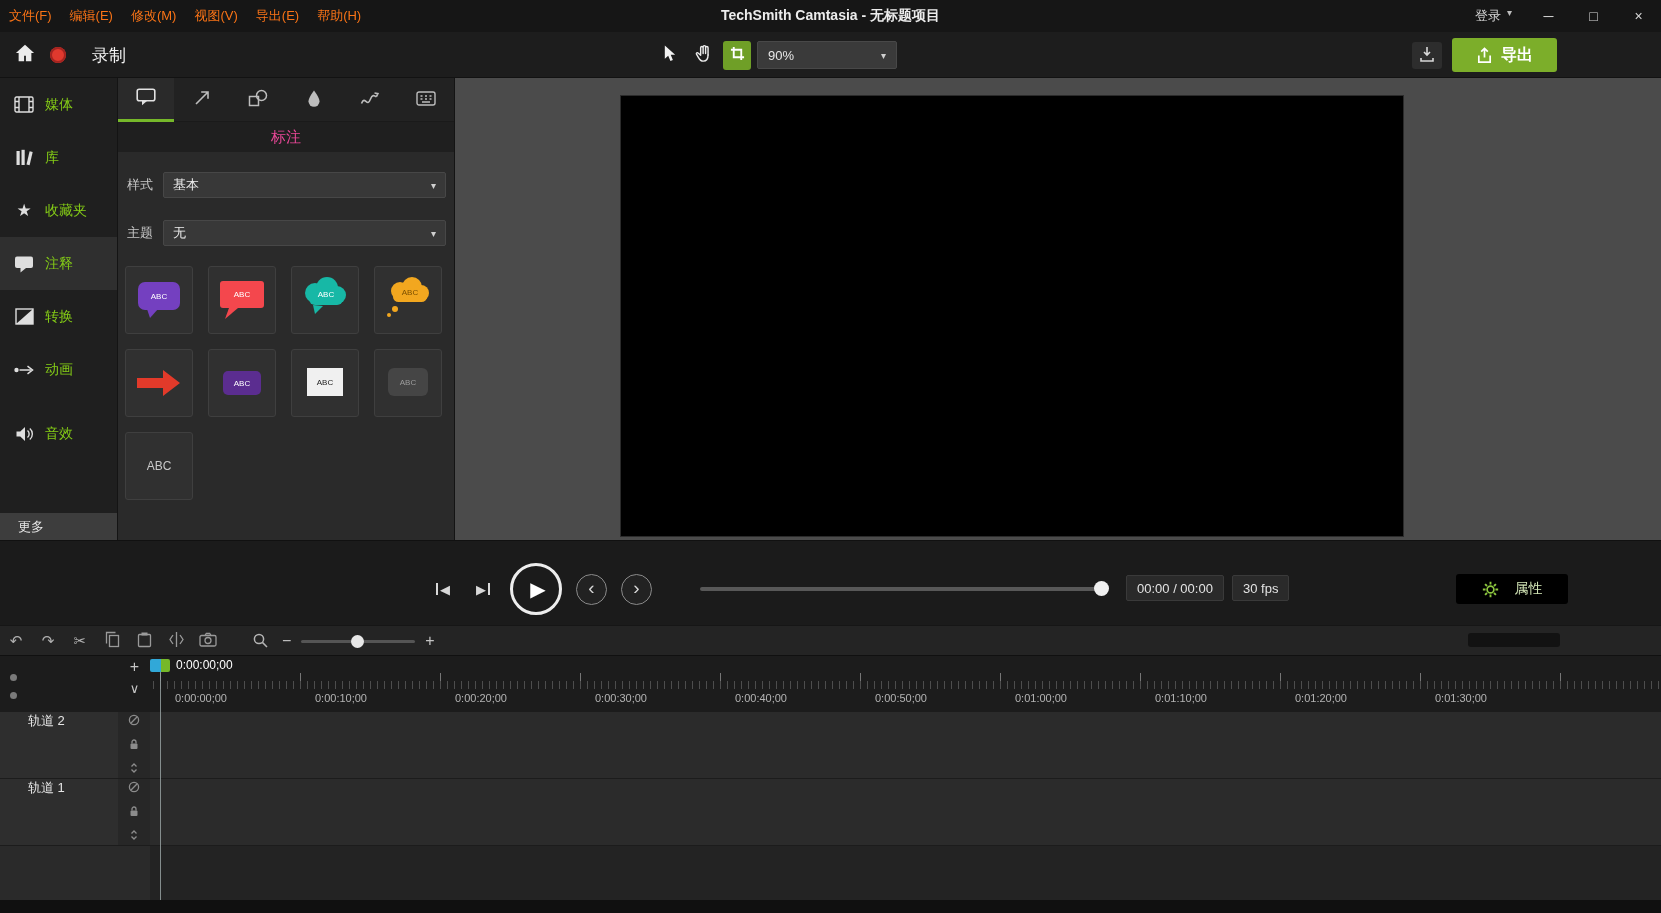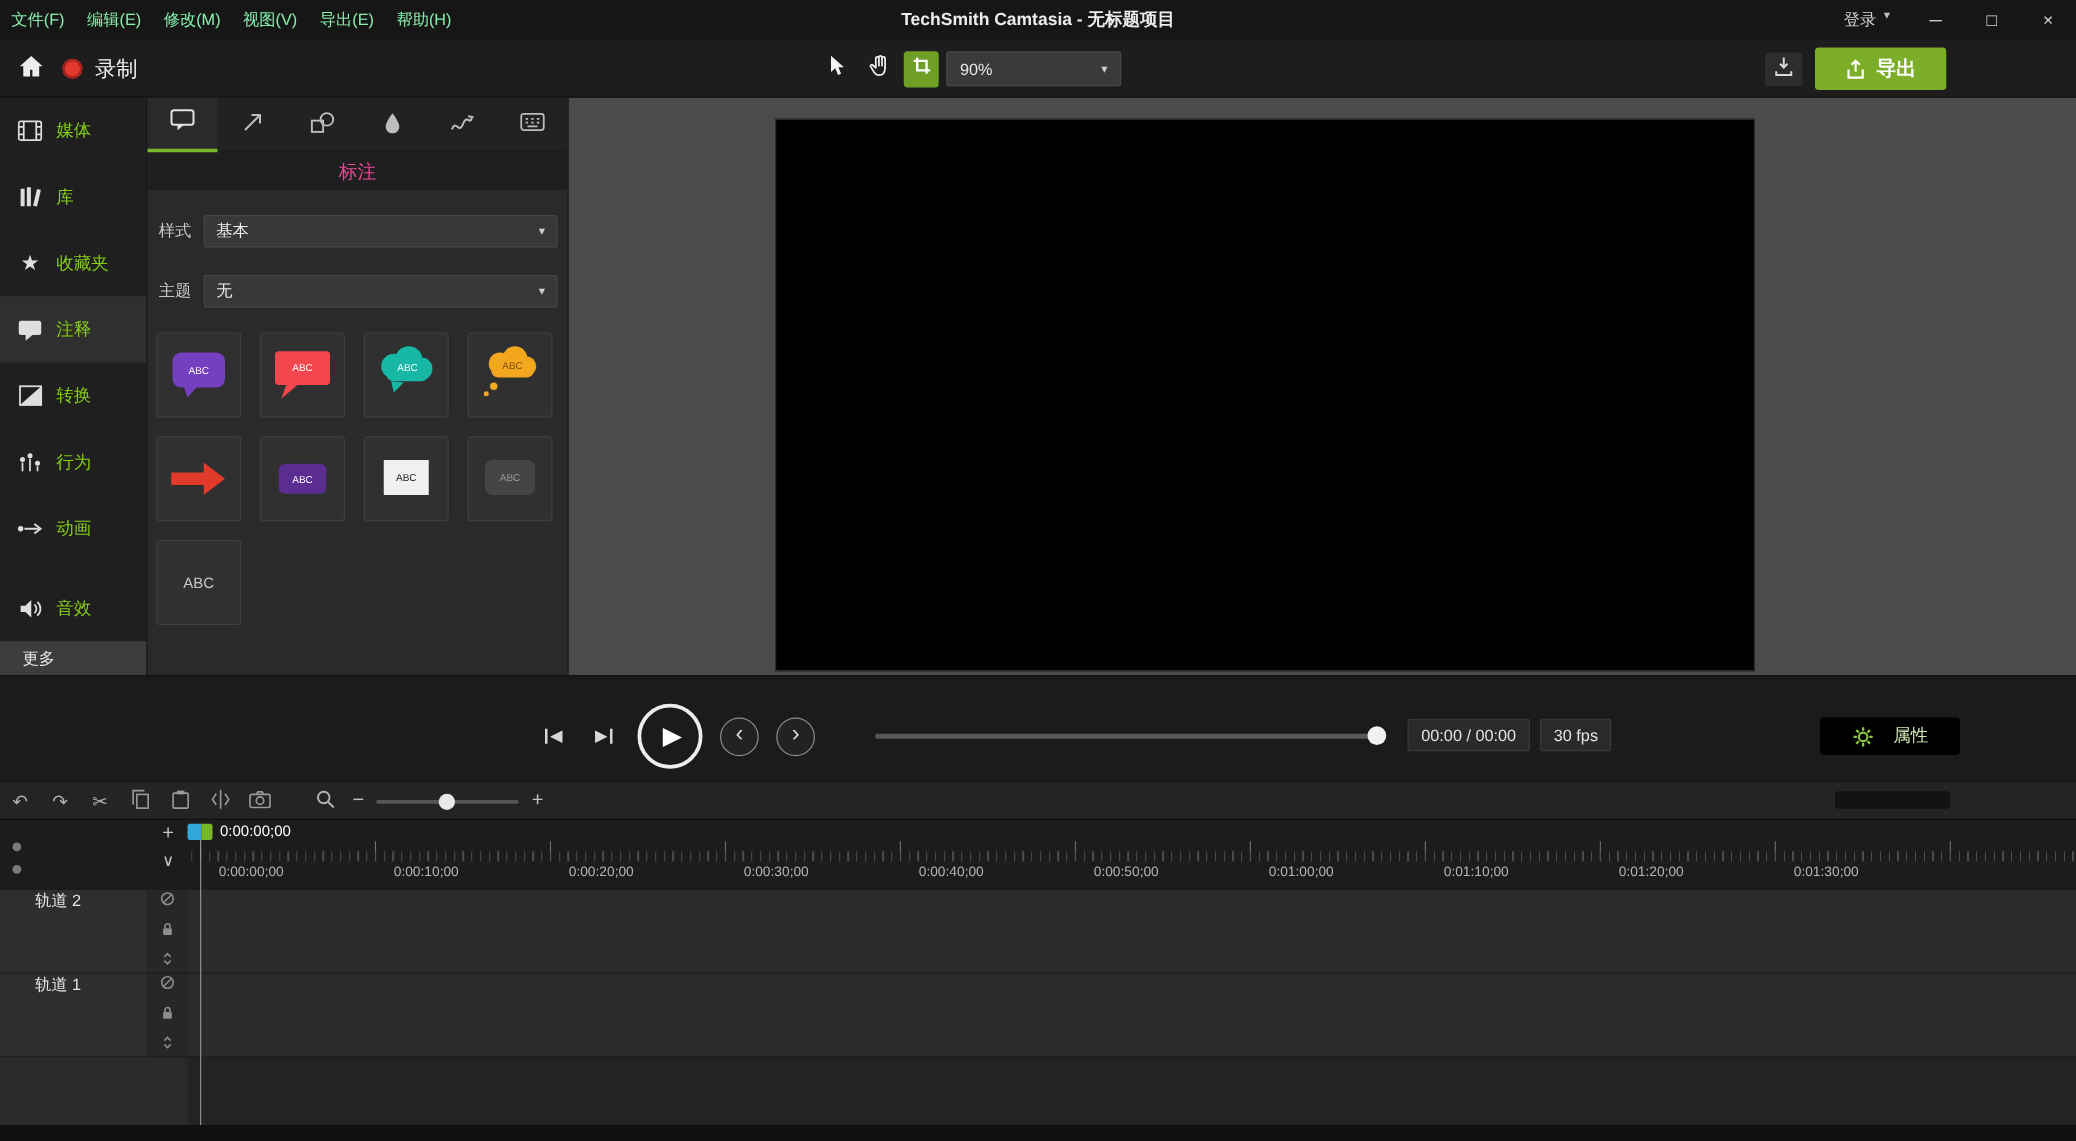--- a/index.html
+++ b/index.html
@@ -2,31 +2,31 @@
 <html><head>
 <meta charset="utf-8">
 <style>
 *{margin:0;padding:0;box-sizing:border-box}
 body{background:#000;font-family:"Liberation Sans","DejaVu Sans",sans-serif;-webkit-font-smoothing:antialiased}
 .app{position:relative;width:1661px;height:913px;background:#1d1d1d;overflow:hidden;color:#ddd;cursor:default}
 [data-interactable="true"]{cursor:pointer}
 
 
 .menubar{position:absolute;left:0;top:0;width:1661px;height:32px;background:#161616;display:flex;align-items:center;z-index:30}
-.menu-item{padding:0 9px;font-size:13px;color:#86efac;line-height:32px}
+.menu-item{padding:0 9px;font-size:13px;color:#f97316;line-height:32px}
 .app-title{position:absolute;left:50%;transform:translateX(-50%);font-size:14px;font-weight:700;color:#ececec;white-space:nowrap}
 .mb-right{margin-left:auto;display:flex;align-items:center;height:100%}
 .signin{font-size:13px;color:#d6d6d6;padding:0 14px;display:flex;gap:6px;align-items:flex-start}
 .signin .caret{font-size:10px;color:#bdbdbd}
 .win-btn{width:45px;height:32px;display:flex;align-items:center;justify-content:center;font-size:14px;color:#d6d6d6}
 
 
 .toolbar{position:absolute;left:0;top:32px;width:1661px;height:46px;background:#1d1d1d;border-bottom:1px solid #121212;z-index:29}
 .home-btn{position:absolute;left:12px;top:11px;width:26px;height:24px;display:flex;align-items:center;justify-content:center}
-.rec-group{position:absolute;left:50px;top:0;height:46px;display:flex;align-items:center;gap:10px}
+.rec-group{position:absolute;left:50px;top:0;height:46px;display:flex;align-items:center;gap:26px}
 .rec-dot{width:16px;height:16px;border-radius:50%;background:#e0392e;box-shadow:inset 0 0 0 2px #a32420}
 .rec-label{font-size:17px;color:#f2f2f2}
 .center-tools{position:absolute;left:655px;top:8px;height:30px;display:flex;align-items:center;gap:6px}
 .tool-btn{width:28px;height:29px;display:flex;align-items:center;justify-content:center;border-radius:3px}
 .tool-btn.crop{background:#6f9f27}
 .zoom-select{width:140px;height:28px;background:#3a3a3a;border:1px solid #484848;border-radius:2px;display:flex;align-items:center;justify-content:space-between;padding:0 10px;font-size:13px;color:#e6e6e6}
 .zoom-select .caret{font-size:10px;color:#cfcfcf}
 .import-btn{position:absolute;left:1412px;top:10px;width:30px;height:27px;background:#2d2d2d;border-radius:3px;display:flex;align-items:center;justify-content:center}
 .export-btn{position:absolute;left:1452px;top:6px;width:105px;height:34px;background:#7cae2a;border-radius:3px;display:flex;align-items:center;justify-content:center;gap:8px}
 .export-btn span{font-size:16px;font-weight:700;color:#fff}
@@ -231,31 +231,20 @@
       <span class="sb-ico" data-interactable="false">
         <svg width="19" height="17" viewBox="0 0 19 17">
             <rect x="1" y="1" width="17" height="15" fill="none" stroke="#dedede" stroke-width="1.4"></rect>
             <path d="M18 1v15H1z" fill="#dedede"></path>
           </svg>
       </span>
       <span class="sb-label" data-interactable="false">转换</span>
     </div>
     <div class="sb-item" data-interactable="true">
       <span class="sb-ico" data-interactable="false">
-        <svg width="18" height="17" viewBox="0 0 18 17" fill="none" stroke="#dedede" stroke-width="1.4">
-            <path d="M3 16V9M9 16V6M15 16v-4"></path>
-            <circle cx="3" cy="6.5" r="2" fill="#dedede" stroke="none"></circle>
-            <circle cx="9" cy="3.5" r="2" fill="#dedede" stroke="none"></circle>
-            <circle cx="15" cy="9.5" r="2" fill="#dedede" stroke="none"></circle>
-          </svg>
-      </span>
-      <span class="sb-label" data-interactable="false">行为</span>
-    </div>
-    <div class="sb-item" data-interactable="true">
-      <span class="sb-ico" data-interactable="false">
         <svg width="22" height="14" viewBox="0 0 22 14" fill="none" stroke="#dedede" stroke-width="1.5">
             <circle cx="3.5" cy="7" r="2.2" fill="#dedede" stroke="none"></circle>
             <path d="M6.5 7H18"></path>
             <path d="M14.5 3.2 19.5 7l-5 3.8"></path>
           </svg>
       </span>
       <span class="sb-label" data-interactable="false">动画</span>
     </div>
     <div class="sb-spacer" data-interactable="false"></div>
     <div class="sb-item" data-interactable="true">

